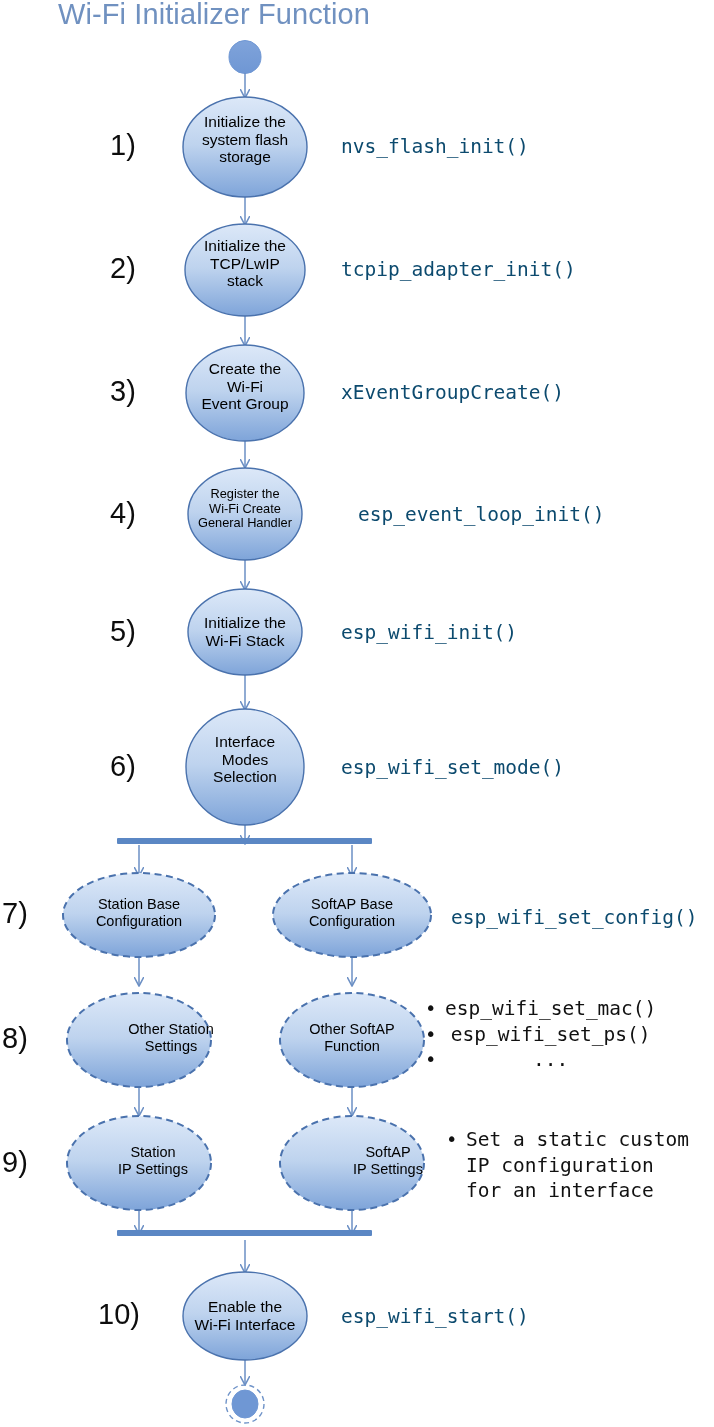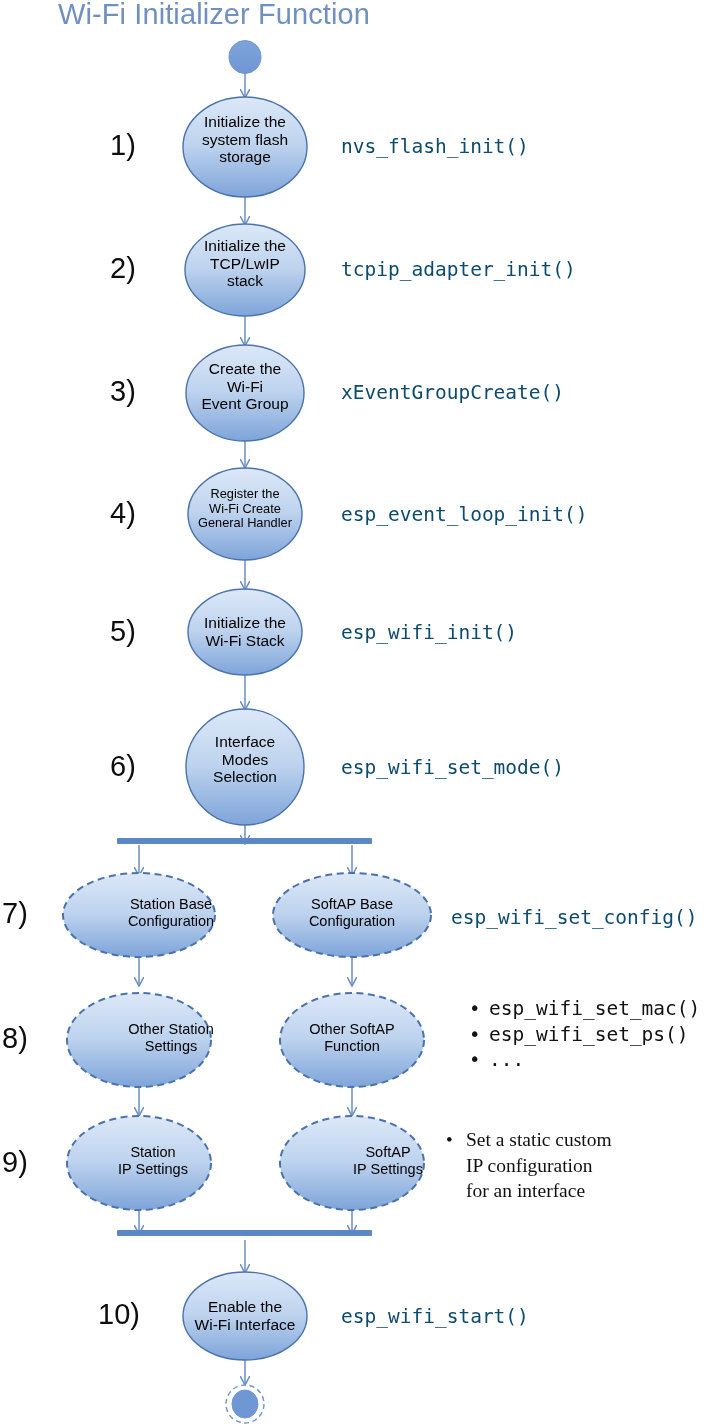--- a/index.html
+++ b/index.html
@@ -186,53 +186,53 @@
 Event Group</div>
   <div class="node-label nl-13" style="left:182px; top:487px; width:126px;">Register the
 Wi-Fi Create
 General Handler</div>
   <div class="node-label nl-16" style="left:182px; top:614px; width:126px;">Initialize the
 Wi-Fi Stack</div>
   <div class="node-label nl-16" style="left:185px; top:733px; width:120px;">Interface
 Modes
 Selection</div>
 
-  <div class="node-label nl-15" style="left:64px; top:896px; width:150px;margin-left:32px;">Station Base
+  <div class="node-label nl-15" style="left:64px; top:896px; width:150px;">Station Base
 Configuration</div>
   <div class="node-label nl-15" style="left:276px; top:896px; width:152px;">SoftAP Base
 Configuration</div>
 
   <div class="node-label nl-15" style="left:67px; top:1021px; width:144px;padding-left:32px;">Other Station
 Settings</div>
   <div class="node-label nl-15" style="left:280px; top:1021px; width:144px;">Other SoftAP
 Function</div>
 
   <div class="node-label nl-15" style="left:67px; top:1144px; width:172px;">Station
 IP Settings</div>
   <div class="node-label nl-15" style="left:280px; top:1144px; width:144px;padding-left:36px;">SoftAP
 IP Settings</div>
 
   <div class="node-label nl-16" style="left:182px; top:1298px; width:126px;">Enable the
 Wi-Fi Interface</div>
 
   <div class="api-text" style="left:341px; top:135px;">nvs_flash_init()</div>
   <div class="api-text" style="left:341px; top:258px;">tcpip_adapter_init()</div>
   <div class="api-text" style="left:341px; top:381px;">xEventGroupCreate()</div>
-  <div class="api-text" style="left:341px; top:503px;">esp_event_loop_init()</div>
+  <div class="api-text" style="left:358px; top:503px;">esp_event_loop_init()</div>
   <div class="api-text" style="left:341px; top:621px;">esp_wifi_init()</div>
   <div class="api-text" style="left:341px; top:756px;">esp_wifi_set_mode()</div>
   <div class="api-text" style="left:451px; top:906px;">esp_wifi_set_config()</div>
 
-  <ul class="api-list" style="left:466px; top:996px;">
+  <ul class="api-list" style="left:422px; top:996px;text-align:center;">
     <li>esp_wifi_set_mac()</li>
     <li>esp_wifi_set_ps()</li>
     <li>...</li>
   </ul>
 
-  <ul class="api-list" style="left:443px; top:1127px;font-family:Liberation Serif, serif;">
+  <ul class="api-list" style="left:443px; top:1127px;">
     <li>Set a static custom
 IP configuration
 for an interface</li>
   </ul>
 
   <div class="api-text" style="left:341px; top:1305px;">esp_wifi_start()</div>
 
 </div>
 
 </body></html>

